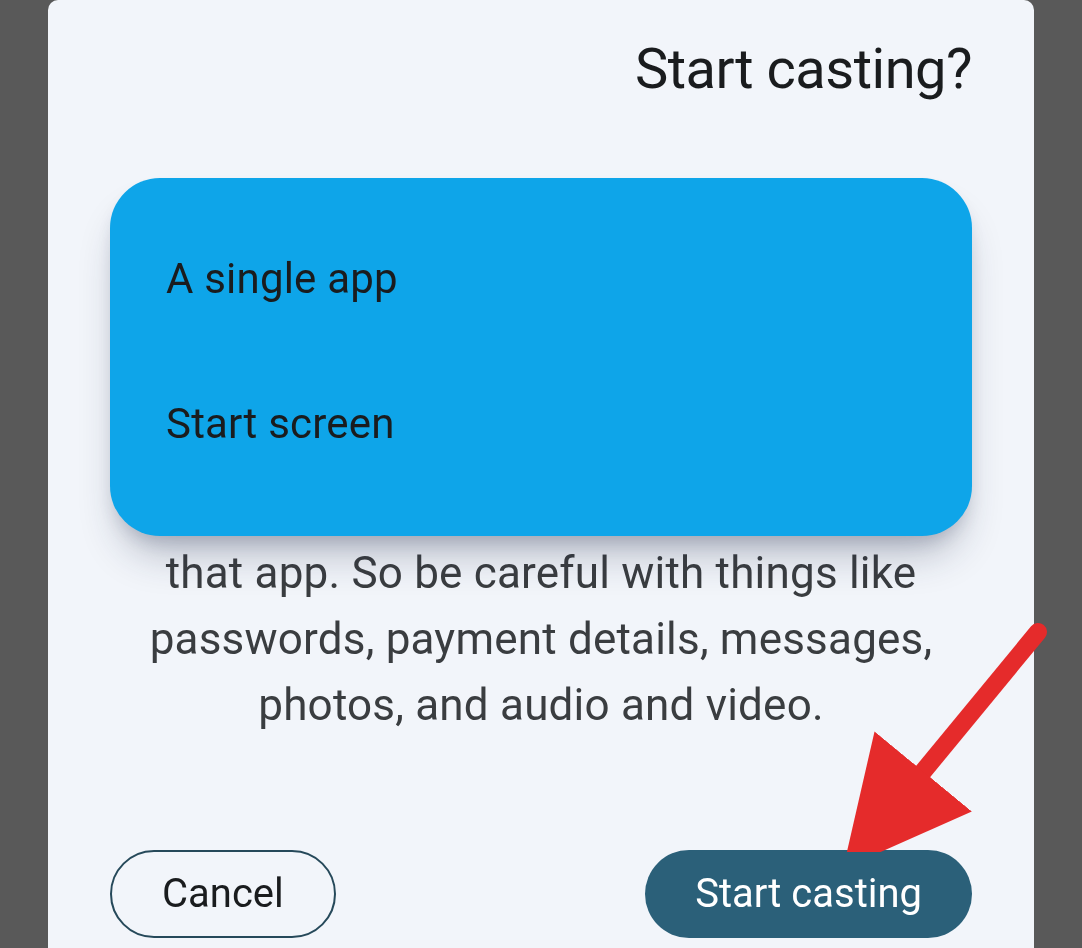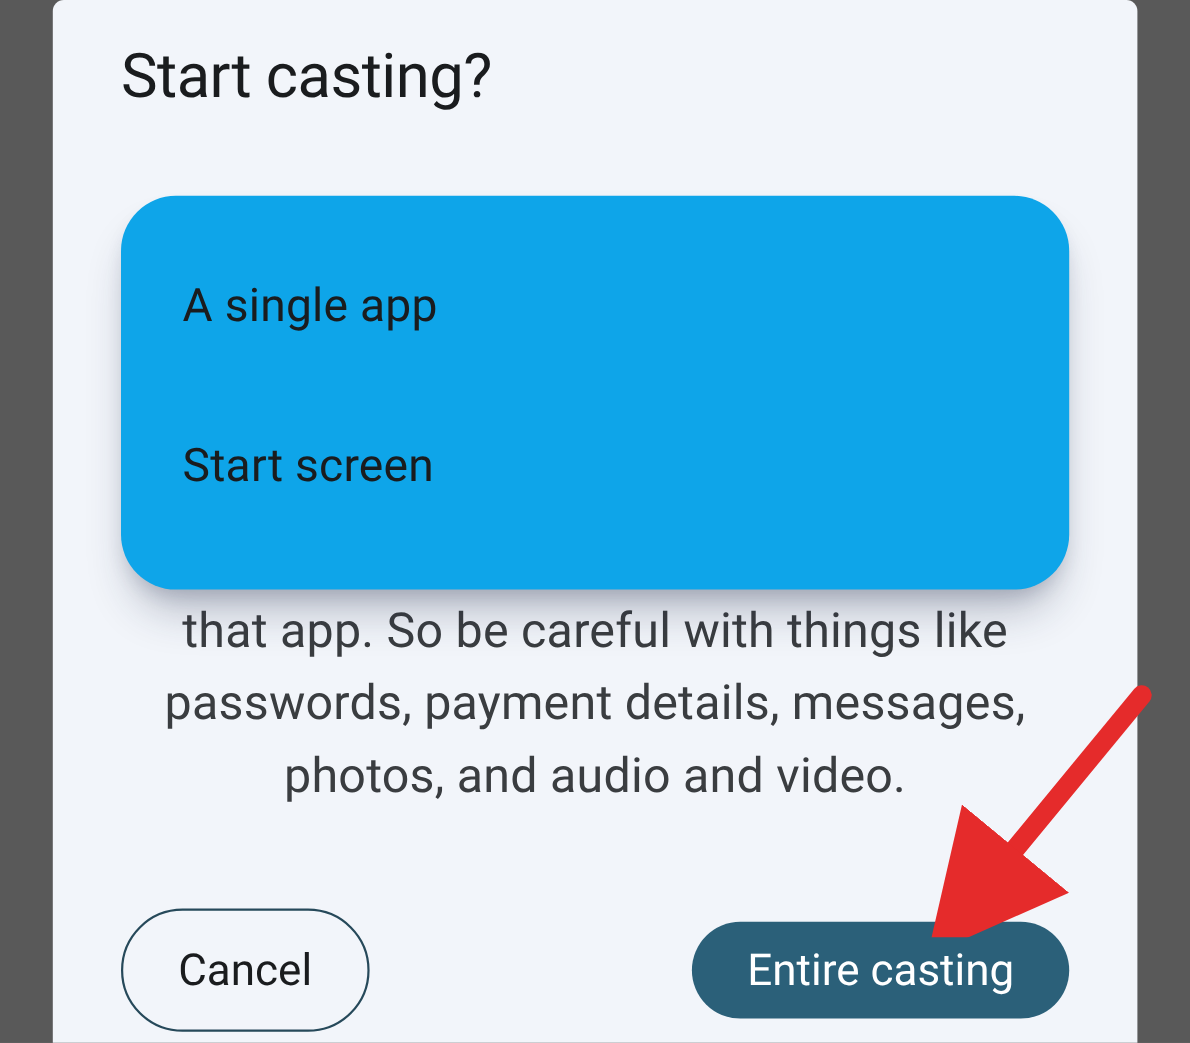--- a/index.html
+++ b/index.html
@@ -20,21 +20,21 @@
       right: 48px;
       top: 0;
       bottom: 0;
       background: #f2f5fa;
       border-top-left-radius: 10px;
       border-top-right-radius: 10px;
       overflow: visible;
       padding: 0 62px;
     }
     .title {
-      text-align: left;
+      text-align: right;
       font-size: 56px;
       color: #1a1c1e;
       font-weight: 400;
       margin-top: 36px;
       letter-spacing: -0.5px;
     }
     .warning {
       position: absolute;
       left: 62px;
       right: 62px;
@@ -50,21 +50,21 @@
       left: 62px;
       right: 62px;
       bottom: 10px;
       display: flex;
       justify-content: space-between;
       align-items: center;
     }
     .btn {
       font-size: 40px;
       border-radius: 80px;
-      padding: 32px 50px;
+      padding: 20px 50px;
       cursor: pointer;
       line-height: 1.1;
       white-space: nowrap;
       font-family: inherit;
     }
     .btn-cancel {
       background: transparent;
       border: 2px solid #26495a;
       color: #1a1c1e;
     }
@@ -105,21 +105,21 @@
 <body>
 
 <div class="sheet">
 
   <div class="title">Start casting?</div>
 
   <div class="warning">that app. So be careful with things like passwords, payment details, messages, photos, and audio and video.</div>
 
   <div class="button-row">
     <button class="btn btn-cancel">Cancel</button>
-    <button class="btn btn-primary">Entire casting</button>
+    <button class="btn btn-primary">Start casting</button>
   </div>
 
   <div class="popover">
     <div class="menu-item">A single app</div>
     <div class="menu-item">Start screen</div>
   </div>
 
 </div>
 
 <svg class="arrow" viewBox="0 0 230 240">

